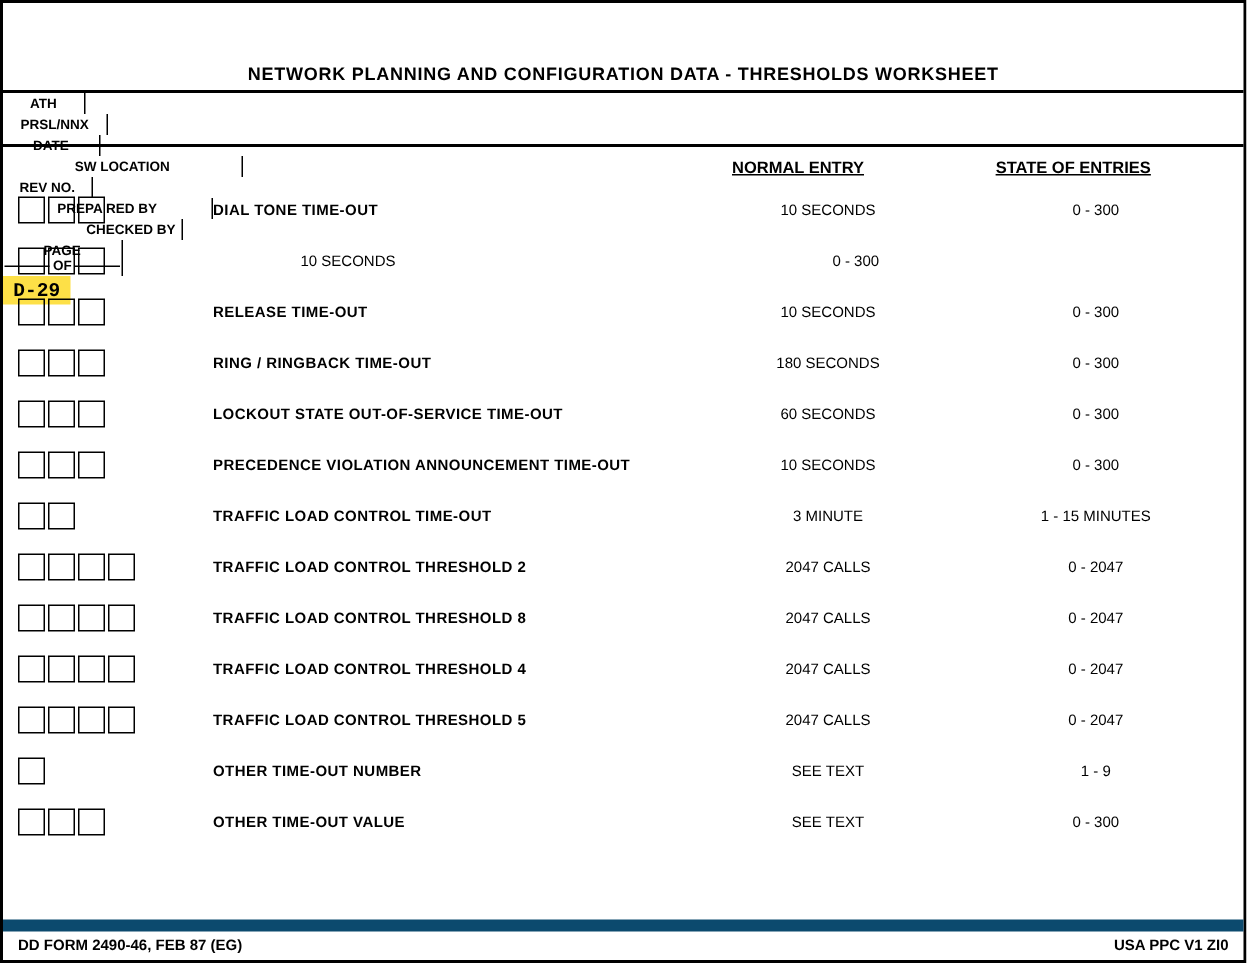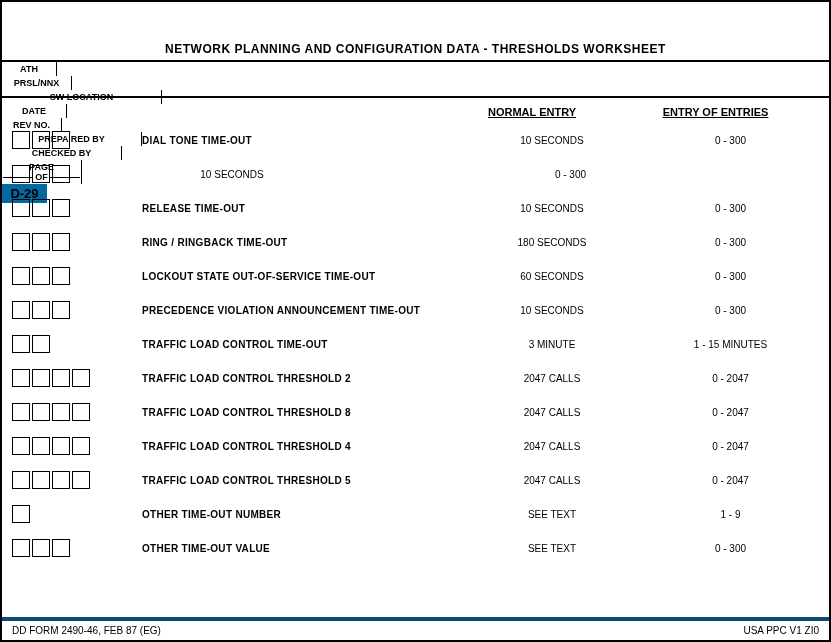--- a/index.html
+++ b/index.html
@@ -55,23 +55,23 @@
     .header-cell:last-child {
       border-right: none;
     }
 
     .header-ath { width: 55px; }
     .header-prsl { width: 70px; }
     .header-sw { width: 160px; }
     .header-date { width: 65px; }
     .header-rev { width: 60px; }
     .header-prepared { width: 140px; }
-    .header-checked { width: 120px; }
+    .header-checked { width: 120px; align-items: flex-end; }
     .header-page { width: 80px; }
-    .header-dnum { width: 45px; background: #0369a1; font-size: 13px; font-weight: bold; }
+    .header-dnum { width: 45px; background: #fde047; font-size: 13px; font-weight: bold; font-family: Liberation Mono, monospace; }
 
     .header-page-inner {
       display: flex;
       flex-direction: column;
       align-items: center;
       font-size: 9px;
       font-weight: bold;
     }
 
     .page-line {
@@ -139,51 +139,51 @@
       font-size: 10px;
     }
 
     .boxes-col {
       flex: 0 0 130px;
       display: flex;
       align-items: center;
     }
 
     .footer-row {
-      border-top: 4px solid #0c4a6e;
+      border-top: 8px solid #0c4a6e;
       display: flex;
       justify-content: space-between;
       align-items: flex-end;
       padding: 4px 10px;
       font-size: 10px;
-      font-weight: normal;
+      font-weight: bold;
     }
 
   </style>
 </head>
 <body>
 
 <div class="page-wrapper">
 
   <div class="title-row">
     <span>NETWORK PLANNING AND CONFIGURATION DATA - THRESHOLDS WORKSHEET</span>
   </div>
 
   <div class="header-row">
     <div class="header-cell header-ath">
       <span>ATH</span>
     </div>
     <div class="header-cell header-prsl">
       <span>PRSL/NNX</span>
     </div>
+    <div class="header-cell header-date">
+      <span>DATE</span>
+    </div>
     <div class="header-cell header-sw">
       <span>SW LOCATION</span>
-    </div>
-    <div class="header-cell header-date">
-      <span>DATE</span>
     </div>
     <div class="header-cell header-rev">
       <span>REV NO.</span>
     </div>
     <div class="header-cell header-prepared">
       <span>PREPA RED BY</span>
     </div>
     <div class="header-cell header-checked">
       <span>CHECKED BY</span>
     </div>
@@ -203,21 +203,21 @@
   </div>
 
   <div class="content-area">
 
     <div style="display:flex; align-items:center; margin-bottom:8px; margin-left:130px;">
       <div style="flex: 0 0 310px;"></div>
       <div style="flex: 0 0 160px; text-align:center;">
         <span class="col-header">NORMAL ENTRY</span>
       </div>
       <div style="flex: 1; text-align:center;">
-        <span class="col-header">ENTRY OF ENTRIES</span>
+        <span class="col-header">STATE OF ENTRIES</span>
       </div>
     </div>
 
     <div id="rows-container">
         <div class="data-row">
           <div class="boxes-col">
             <div class="input-boxes">
               <div class="input-box"></div>
               <div class="input-box"></div>
               <div class="input-box"></div>

